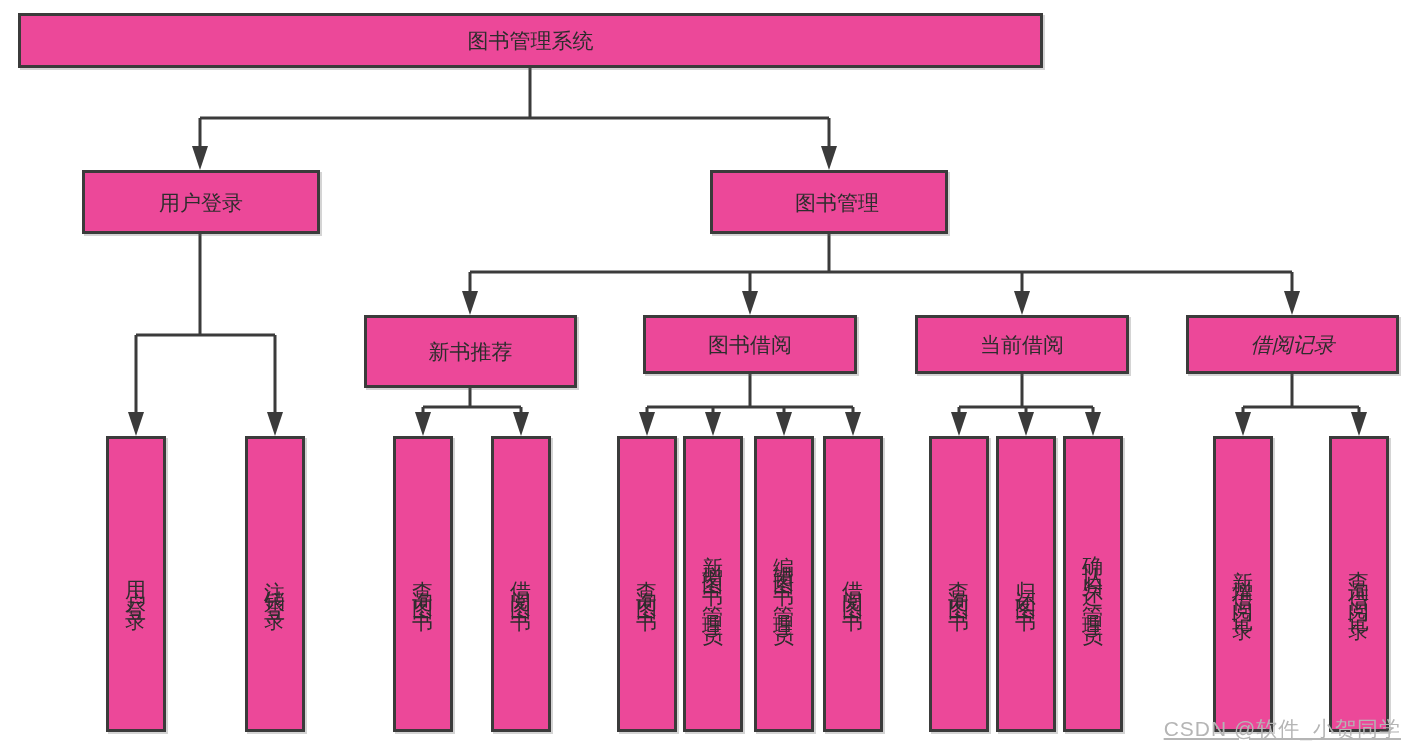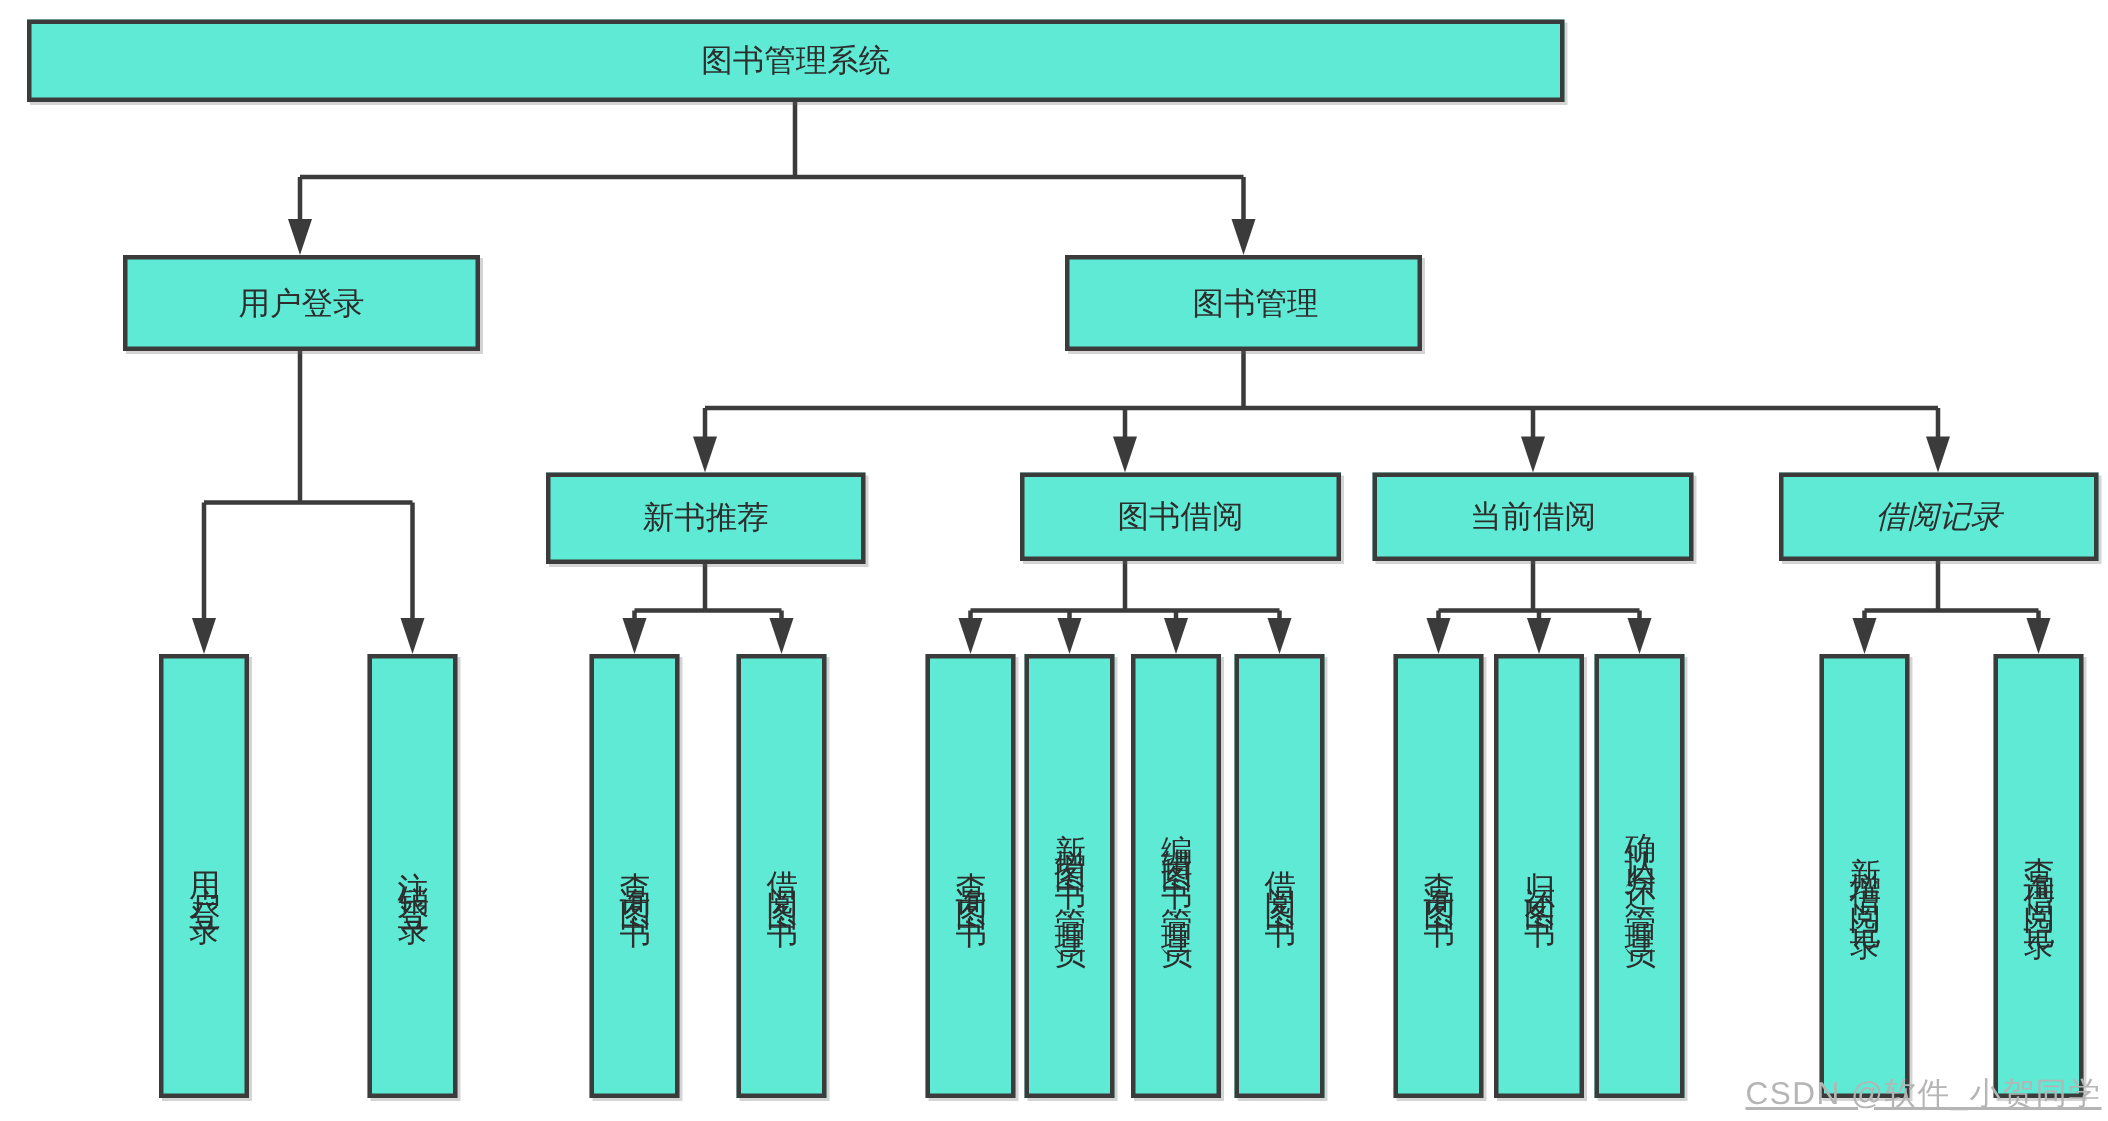--- a/index.html
+++ b/index.html
@@ -19,21 +19,21 @@
     position: absolute;
     left: 0;
     top: 0;
     width: 1405px;
     height: 747px;
   }
   .node {
     position: absolute;
     box-sizing: border-box;
     border: 3px solid #3b3b3b;
-    background: #5eead4;
+    background: #ec4899;
     color: #2d2d2d;
     display: flex;
     align-items: center;
     justify-content: center;
     font-size: 21px;
     line-height: 1;
     box-shadow: 2px 2px 0 rgba(100,100,100,0.28);
   }
   .node.h {
     white-space: nowrap;
@@ -101,22 +101,22 @@
       <polygon points="1235,412 1251,412 1243,436"></polygon>
       <polygon points="1351,412 1367,412 1359,436"></polygon>
     </g>
   </svg>
 
   <div class="node h" style="left:18px; top:13px; width:1025px; height:55px;">图书管理系统</div>
 
   <div class="node h" style="left:82px; top:170px; width:238px; height:64px;">用户登录</div>
   <div class="node h" style="left:710px; top:170px; width:238px; height:64px;padding-left:16px;">图书管理</div>
 
-  <div class="node h" style="left:364px; top:315px; width:213px; height:61px;">新书推荐</div>
-  <div class="node h" style="left:643px; top:315px; width:214px; height:59px;margin-left:37px;">图书借阅</div>
+  <div class="node h" style="left:364px; top:315px; width:213px; height:73px;">新书推荐</div>
+  <div class="node h" style="left:643px; top:315px; width:214px; height:59px;">图书借阅</div>
   <div class="node h" style="left:915px; top:315px; width:214px; height:59px;">当前借阅</div>
   <div class="node h" style="left:1186px; top:315px; width:213px; height:59px;font-style:italic;">借阅记录</div>
 
   <div class="node v" style="left:106px; top:436px; width:60px; height:296px;">用户登录</div>
   <div class="node v" style="left:245px; top:436px; width:60px; height:296px;">注销登录</div>
 
   <div class="node v" style="left:393px; top:436px; width:60px; height:296px;">查询图书</div>
   <div class="node v" style="left:491px; top:436px; width:60px; height:296px;">借阅图书</div>
 
   <div class="node v" style="left:617px; top:436px; width:60px; height:296px;">查询图书</div>

